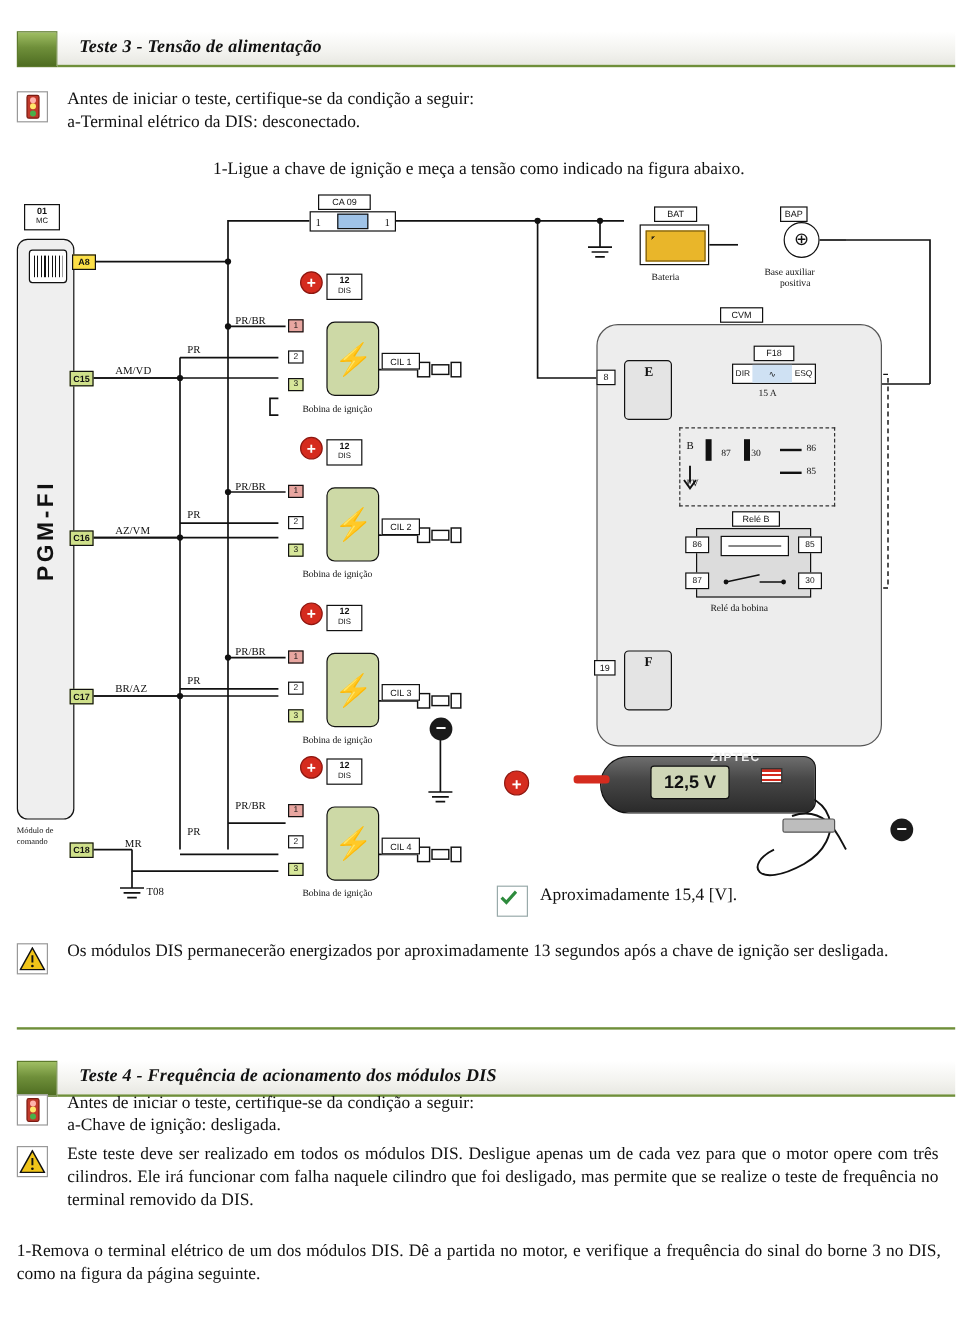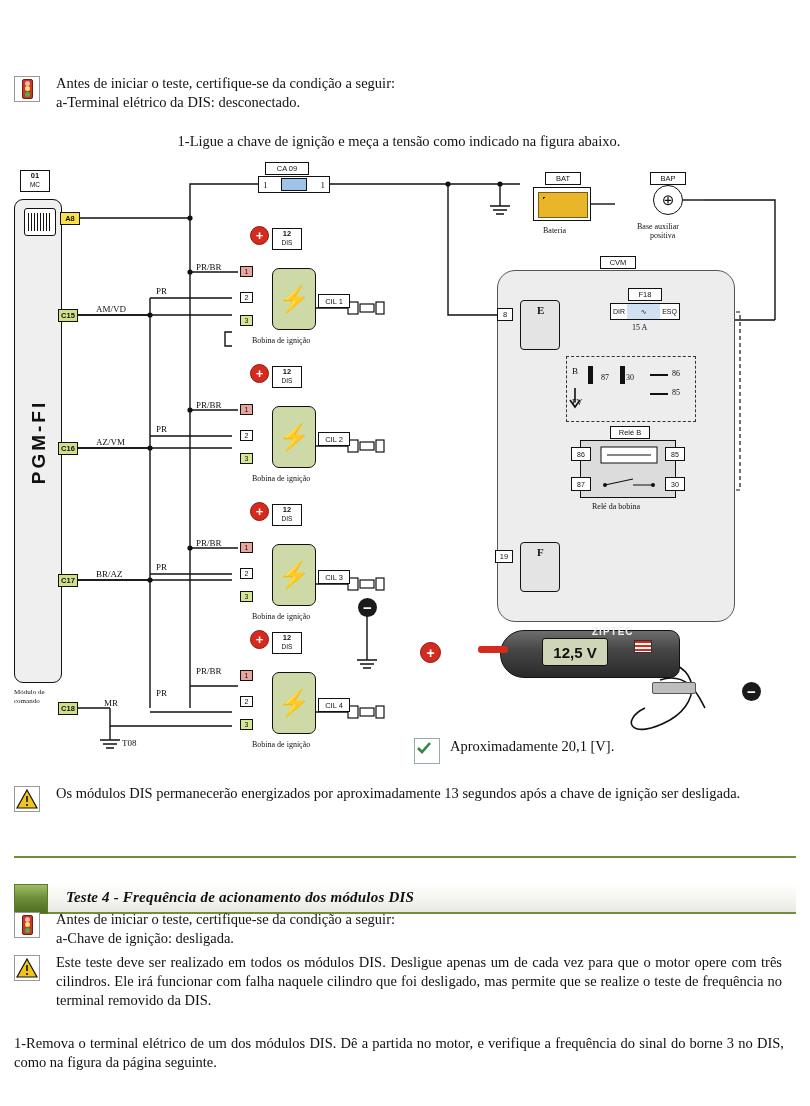--- a/index.html
+++ b/index.html
@@ -185,20 +185,25 @@
     background:repeating-linear-gradient(180deg,#d52b1e 0 2px,#fff 2px 4px);}
   .meter .probe{
     position:absolute;left:182px;top:60px;width:42px;height:10px;background:#bdbdbd;border:1px solid #555;border-radius:2px;
   }
 </style>
 </head>
 <body>
 
 <div class="page">
 
+  <div class="sec-header" style="top:26px;">
+    <div class="swatch"></div>
+    <div class="bar"></div>
+    <div class="title">Teste 3 - Tensão de alimentação</div>
+  </div>
 
   <div class="note" style="left:14px;top:76px;width:760px;height:40px;">
     <div class="icon-box icon-semaforo">
       <div class="semaforo">
           <i class="r"></i>
           <i></i>
           <i class="g"></i>
         </div>
     </div>
     <div class="txt">Antes de iniciar o teste, certifique-se da condição a seguir:</div>
@@ -349,21 +354,21 @@
       <span style="width:24px;height:11px;background:#9fc3e8;border:1px solid #111;"></span>
       <span class="lbl" style="position:static;padding-right:4px;">1</span>
     </div>
 
     <div class="tag" style="left:545px;top:12px;width:36px;height:13px;line-height:12px;">BAT</div>
     <div class="battery">
       <div class="body"></div>
     </div>
     <div class="lbl s8" style="left:543px;top:66px;">Bateria</div>
 
-    <div class="tag" style="left:650px;top:12px;width:36px;height:13px;line-height:12px;">BAP</div>
+    <div class="tag" style="left:650px;top:12px;width:23px;height:13px;line-height:12px;">BAP</div>
     <div class="bap-circle">⊕</div>
     <div class="lbl s8" style="left:637px;top:62px;">Base auxiliar</div>
     <div class="lbl s8" style="left:650px;top:71px;">positiva</div>
 
     <div class="tag" style="left:600px;top:96px;width:36px;height:13px;line-height:12px;">CVM</div>
     <div class="cvm-box"></div>
 
     <div class="subbox" style="left:520px;top:140px;width:40px;height:50px;"></div>
     <div class="lbl b" style="left:537px;top:144px;font-size:11px;">E</div>
     <div class="tag" style="left:497px;top:148px;width:16px;height:13px;line-height:12px;">8</div>
@@ -478,21 +483,21 @@
       <div class="screen">12,5 V</div>
       <div class="flag"></div>
       <div class="probe"></div>
     </div>
 
     <div class="check" style="position:absolute;left:414px;top:578px;">
       <svg width="18" height="18" viewBox="0 0 18 18">
           <path d="M3,9 L7,13 L15,4" stroke="#2e8b3d" stroke-width="2.6" fill="none"></path>
         </svg>
     </div>
-    <div style="position:absolute;left:450px;top:578px;font-size:14.5px;">Aproximadamente  20,1 [V].</div>
+    <div style="position:absolute;left:450px;top:578px;font-size:14.5px;">Aproximadamente  15,4 [V].</div>
   </div>
 
   <div class="note" style="left:14px;top:786px;width:770px;">
     <div class="icon-box">
       <svg class="warn" viewBox="0 0 22 20">
           <path d="M11,1 L21,19 L1,19 Z" fill="#f0c419" stroke="#111" stroke-width="1.2"></path>
           <path d="M11,7 L11,13" stroke="#111" stroke-width="1.6"></path>
           <circle cx="11" cy="16" r="1.1" fill="#111"></circle>
         </svg>
     </div>

